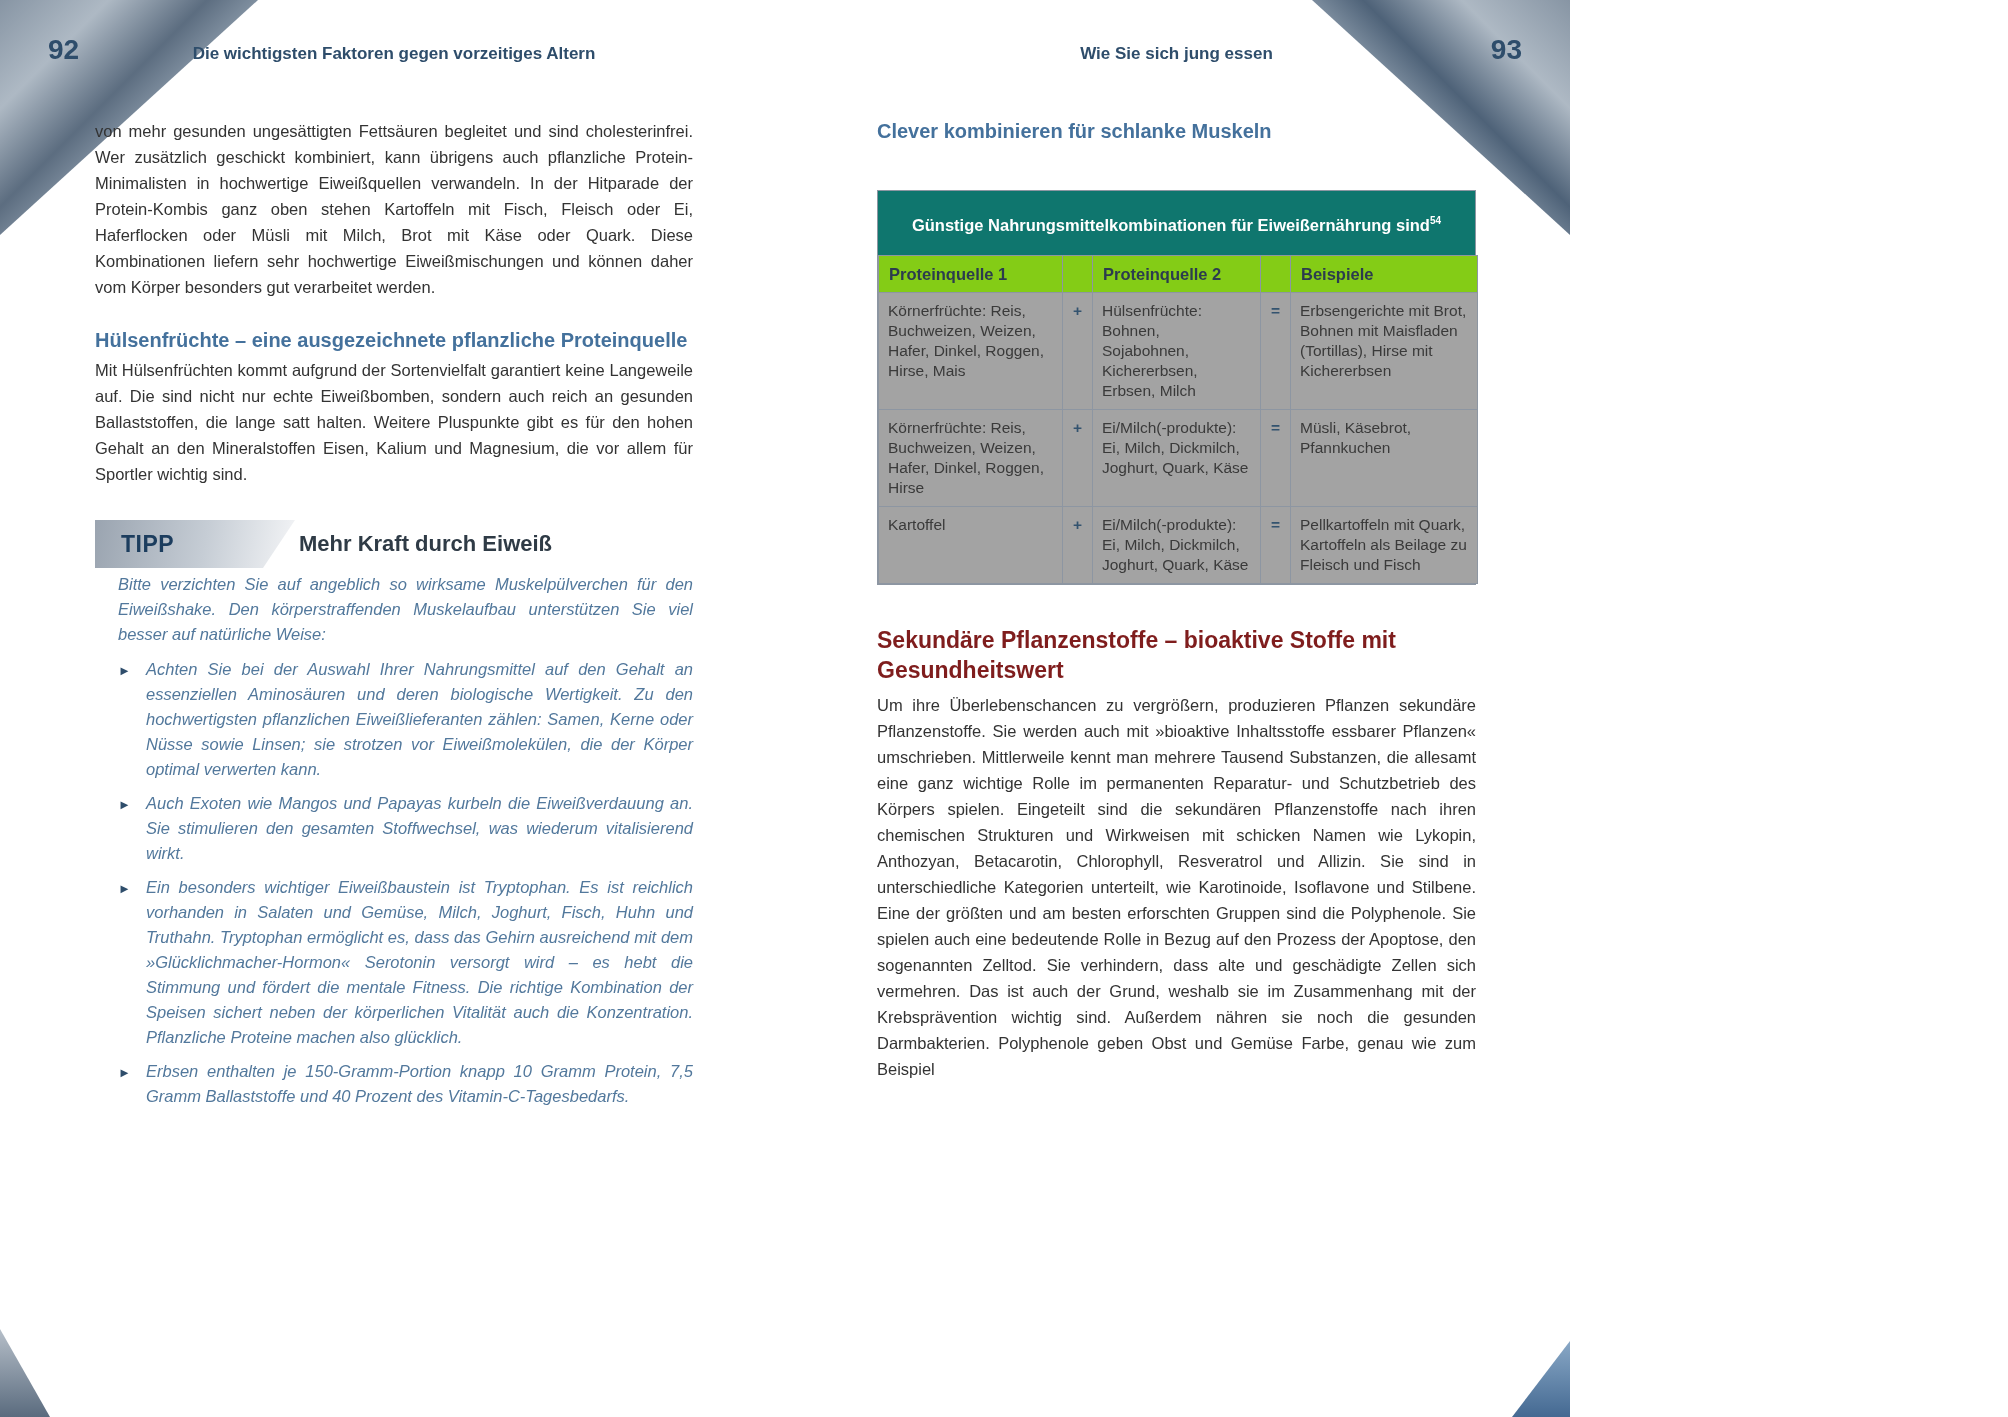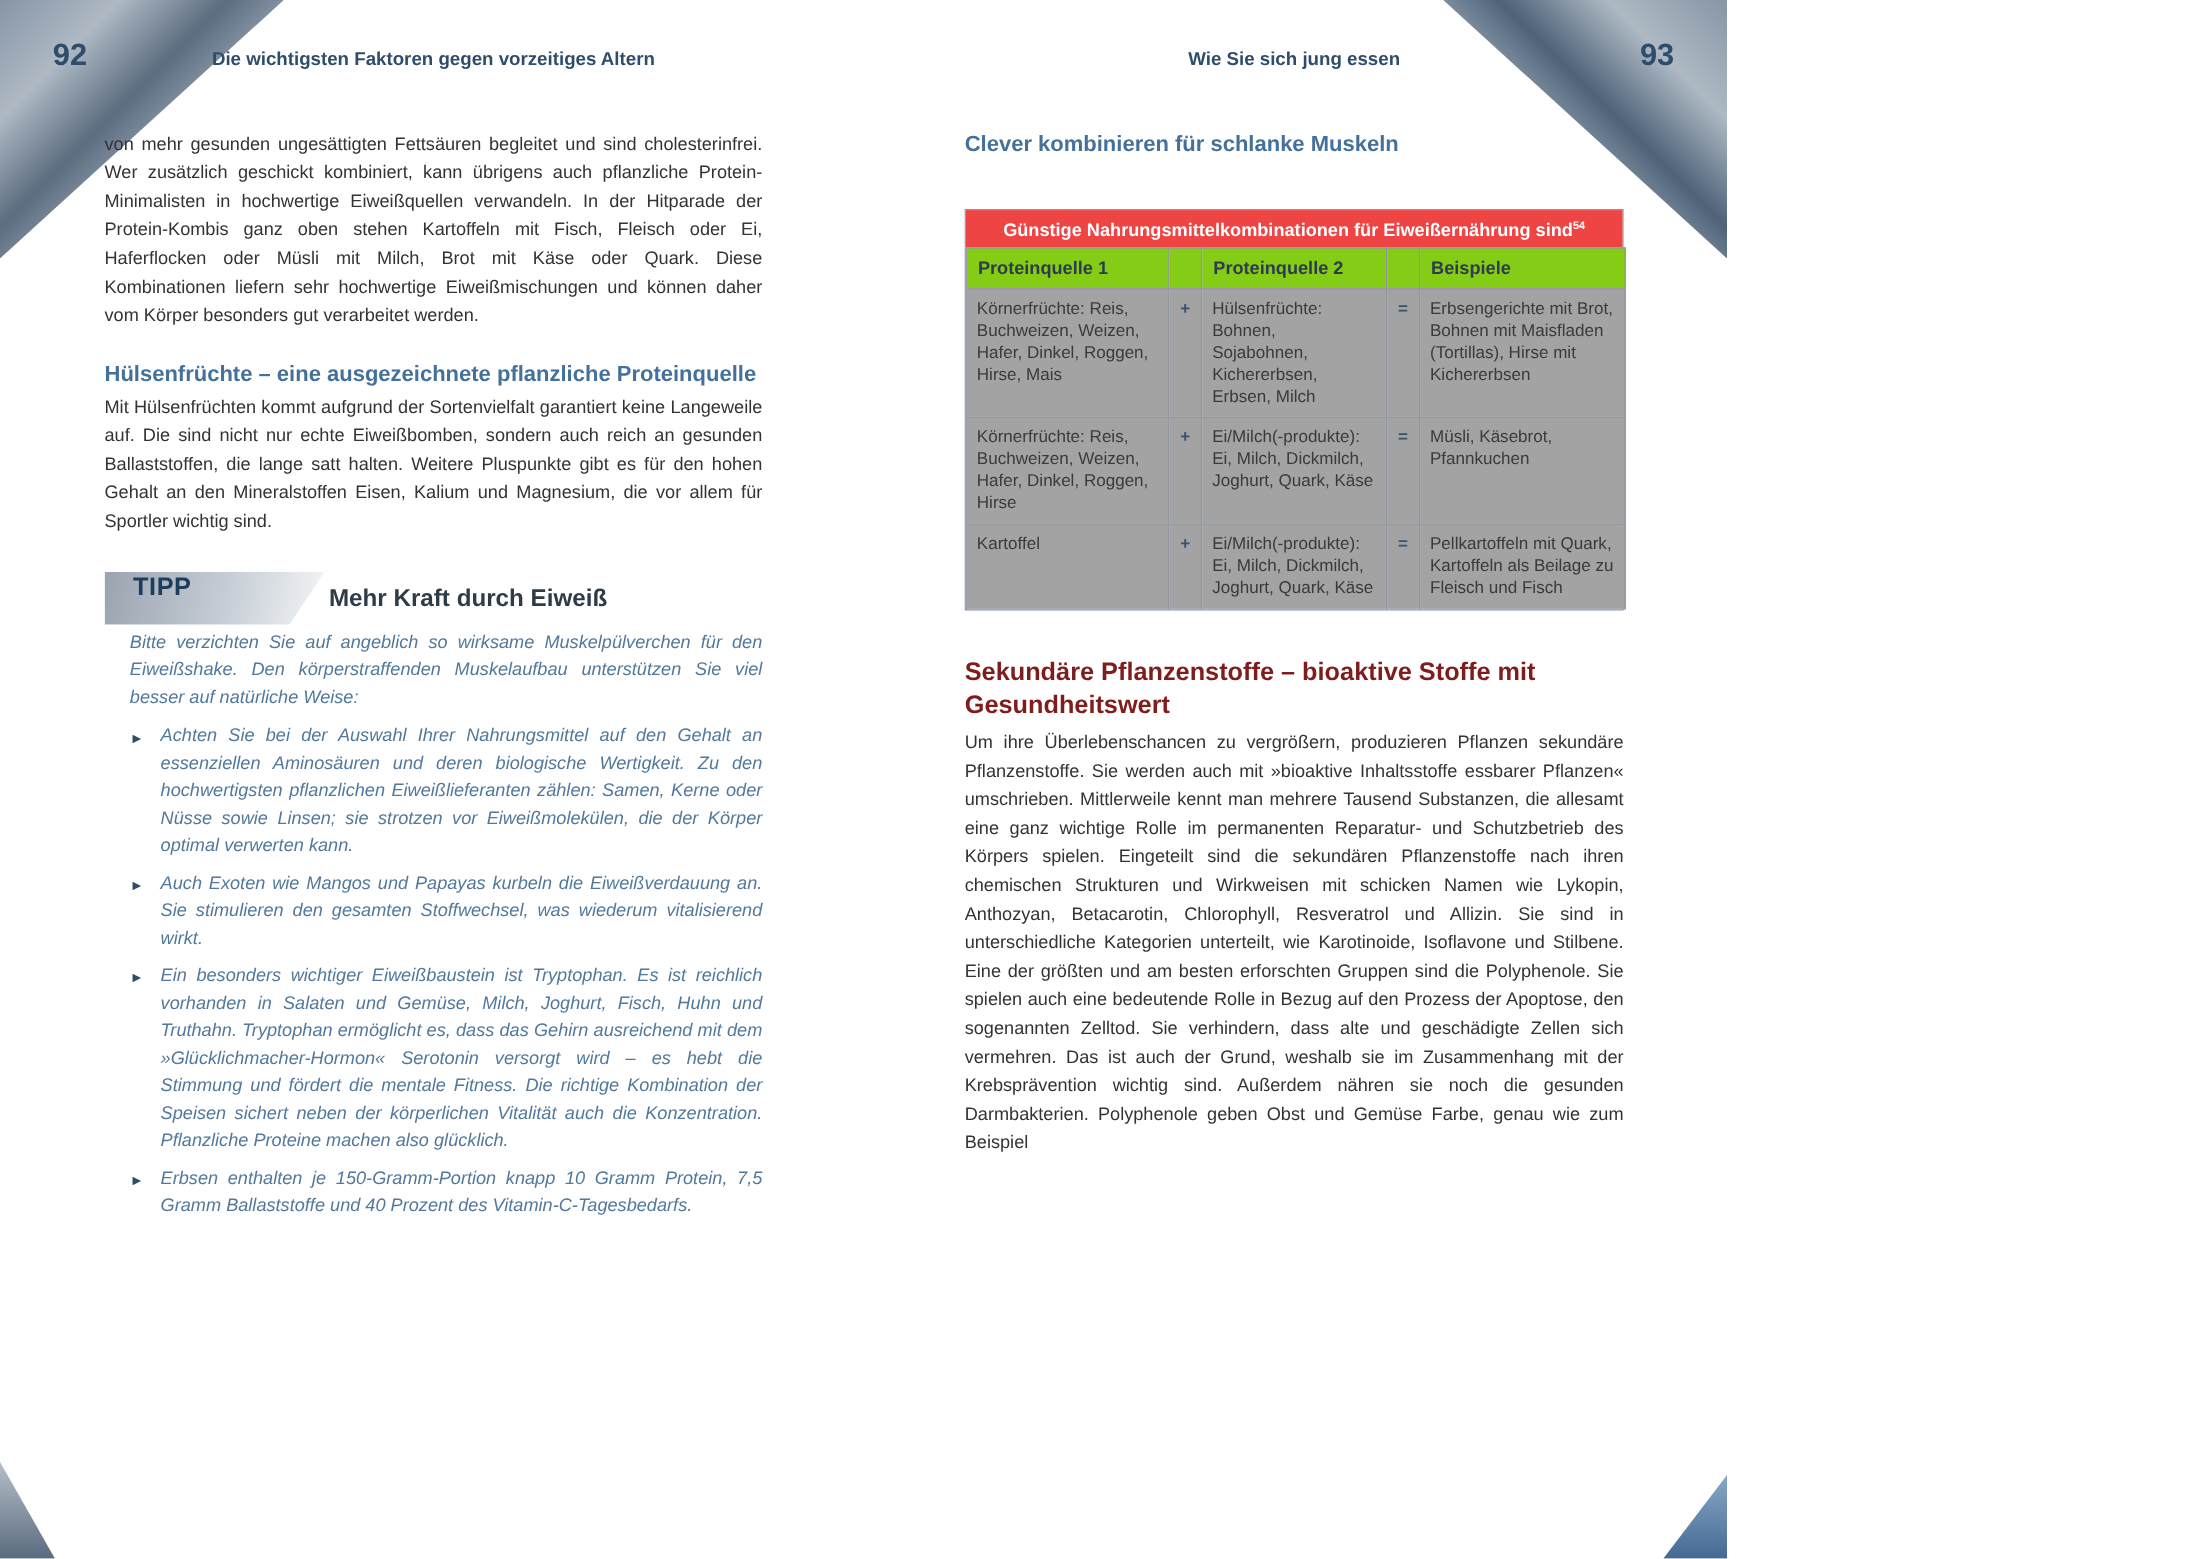--- a/index.html
+++ b/index.html
@@ -40,36 +40,36 @@
 
   .body-text { font-size:16.5px; line-height:26px; text-align:justify; color:#333333; }
   .sub-heading { font-size:20px; font-weight:bold; color:#44719c; line-height:26px; }
   .col-left .sub-heading { margin-top:27px; margin-bottom:4px; }
   .col-right .sub-heading { margin-bottom:4px; }
   .big-heading { font-size:23px; font-weight:bold; color:#7f1d1d; line-height:30px; margin-top:40px; margin-bottom:7px; }
 
   
   .tip-box { margin-top:33px; }
   .tip-head { display:flex; align-items:center; }
-  .tip-flag { width:200px; height:48px; display:flex; align-items:flex-start; padding-left:26px;
+  .tip-flag { width:200px; height:48px; display:flex; align-items:center; padding-left:26px;
     clip-path:polygon(0 0, 100% 0, 84% 100%, 0 100%);
     background:linear-gradient(100deg,#9aa4b0 0%,#c6cdd5 55%,#f4f5f7 100%); }
   .tip-label { font-size:23px; font-weight:bold; color:#1c3d5e; letter-spacing:0.5px; }
   .tip-title { font-size:22px; font-weight:bold; color:#2f3b46; margin-left:4px; }
   .tip-content { margin-left:23px; margin-top:4px; }
   .tip-text { font-size:16.5px; line-height:25px; font-style:italic; color:#52789c; text-align:justify; }
   .tip-intro { margin-bottom:10px; }
   .bullet { display:flex; margin-bottom:9px; }
   .bullet-arrow { flex:0 0 28px; font-size:13px; line-height:25px; color:#2e4d6b; font-style:normal; padding-top:1px; }
   .bullet-text { flex:1; }
 
   
   .food-table { margin-top:46px; border:1px solid #8d96a2; }
-  .table-title { background:#ef4444; color:#ffffff; font-size:16.5px; font-weight:bold;
-    text-align:center; padding:5px 6px; line-height:20px; }
+  .table-title { background:#0f766e; color:#ffffff; font-size:16.5px; font-weight:bold;
+    text-align:center; padding:20px 6px; line-height:20px; }
   .table-title sup { font-size:10px; }
   .food-table table { width:100%; border-collapse:collapse; table-layout:fixed; }
   .food-table th { background:#84cc16; font-size:16.5px; font-weight:bold; color:#2c3c4e;
     text-align:left; padding:8px 10px; border:1px solid #8d96a2; line-height:20px; }
   .food-table td { background:#a3a3a3; font-size:15.5px; color:#3a3a3a; line-height:20px;
     vertical-align:top; padding:8px 9px; border:1px solid #8d96a2; }
   .food-table td.op, .food-table th.op { text-align:center; font-weight:bold; color:#33536f; padding:8px 2px; }
 </style>
 </head>
 <body>

